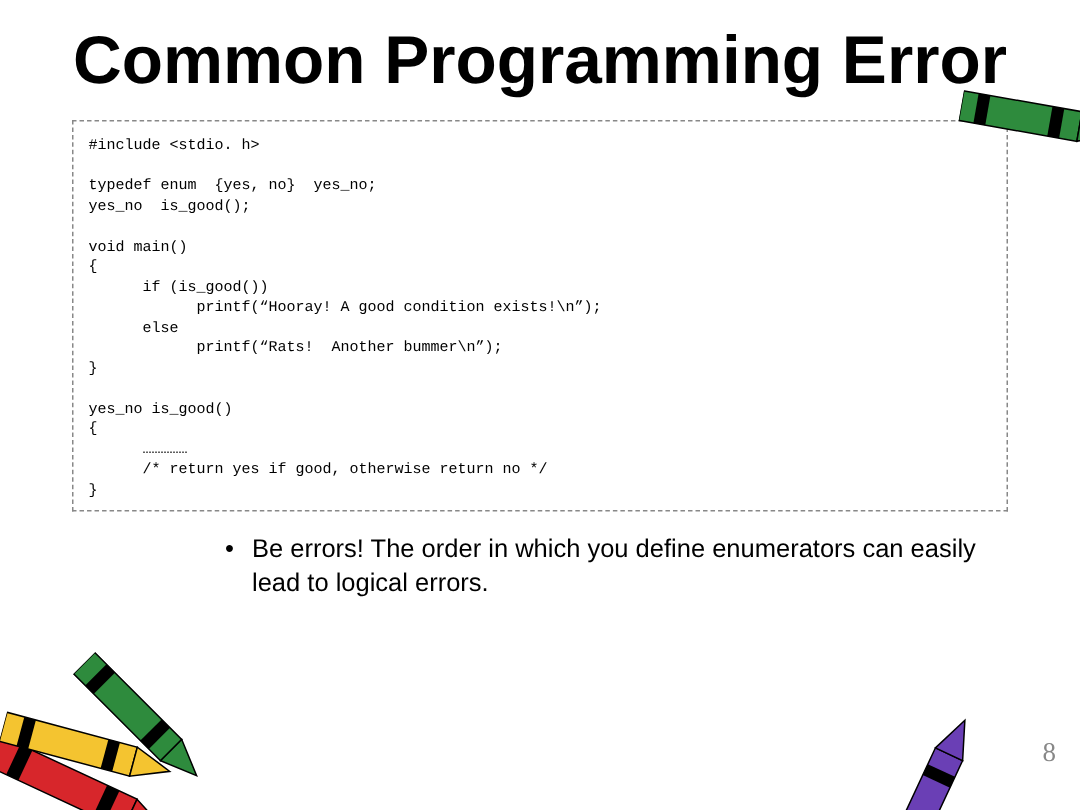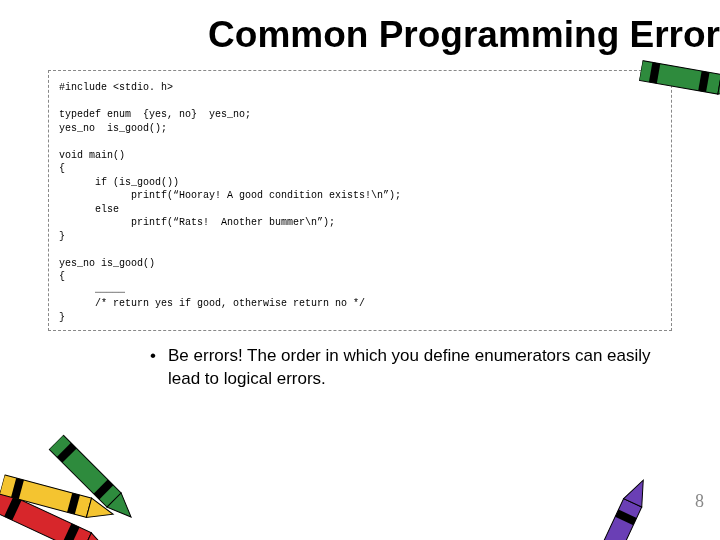--- a/index.html
+++ b/index.html
@@ -12,24 +12,24 @@
     position: relative;
     overflow: hidden;
   }
   .slide {
     position: relative;
     width: 720px;
     height: 540px;
   }
   .title {
     font-family: "Comic Sans MS", cursive, sans-serif;
-    font-size: 37px;
+    font-size: 45px;
     font-weight: bold;
     color: #000;
-    text-align: right;
+    text-align: center;
     padding-top: 14px;
     padding-bottom: 6px;
   }
   .codebox {
     margin: 8px 48px 0 48px;
     border: 1px dashed #888;
     padding: 10px 10px 6px 10px;
     background: #fff;
   }
   .codebox pre {

